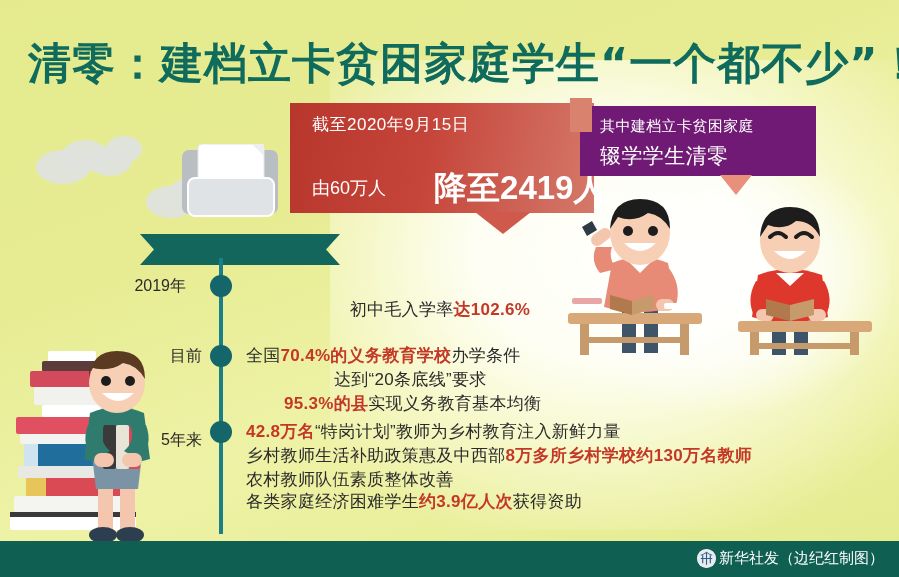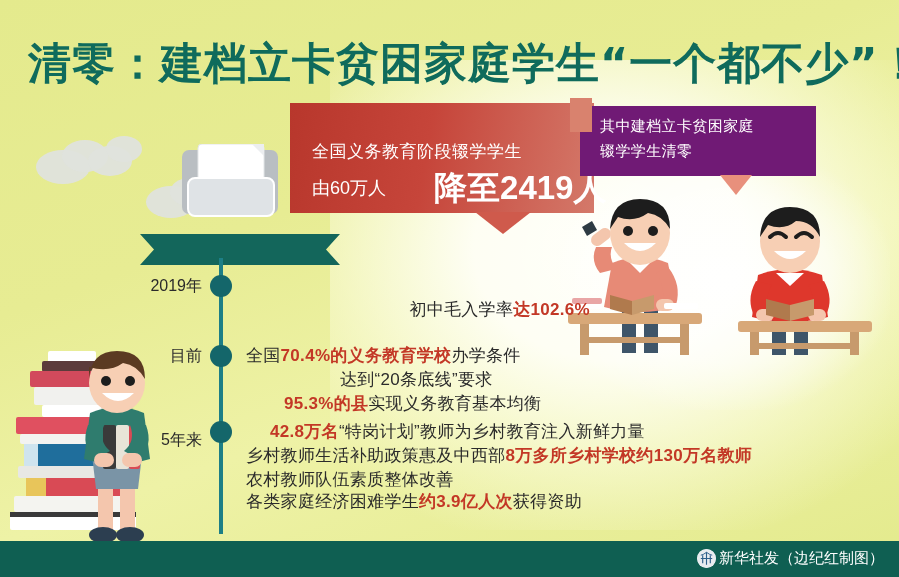--- a/index.html
+++ b/index.html
@@ -40,21 +40,21 @@
   .cr-big{font-size:33px;font-weight:bold;letter-spacing:0px;vertical-align:-5px;margin-left:48px;}
 
   
   .callout-pink{position:absolute;left:580px;top:106px;width:236px;height:70px;
     background:#701a75;text-align:center;}
   .callout-pink .tail{position:absolute;left:140px;top:69px;width:0;height:0;
     border-left:16px solid transparent;border-right:16px solid transparent;
     border-top:20px solid #e8907c;}
   .callout-pink .nub{position:absolute;left:-10px;top:-8px;width:22px;height:34px;background:#d9826e;}
   .cp-l1{position:absolute;left:20px;top:11px;font-size:15px;color:#fff;white-space:nowrap;letter-spacing:.4px;}
-  .cp-l2{position:absolute;left:20px;top:36px;font-size:15px;color:#fff;white-space:nowrap;letter-spacing:.4px;}
+  .cp-l2{position:absolute;left:20px;top:36px;font-size:21px;color:#fff;white-space:nowrap;letter-spacing:.4px;}
 
   
   .ribbon{position:absolute;left:140px;top:234px;width:200px;height:31px;background:#13665b;
     clip-path:polygon(0 0, 200px 0, 186px 15.5px, 200px 31px, 0 31px, 14px 15.5px);}
   .ribbon-label{position:absolute;left:140px;top:234px;width:200px;height:31px;line-height:31px;
     text-align:center;color:#ffffff;font-size:16px;font-weight:bold;letter-spacing:1px;}
 
   
   .tl-line{position:absolute;left:219px;top:258px;width:4px;height:276px;background:#1d7f86;}
   .tl-dot{position:absolute;width:22px;height:22px;border-radius:50%;background:#14666a;left:210px;}
@@ -94,21 +94,21 @@
 
   <svg class="folder" style="left:176px;top:144px;" width="110" height="80" viewBox="0 0 110 80">
     <rect x="6" y="6" width="96" height="64" rx="7" fill="#b9bec2"></rect>
     <rect x="22" y="0" width="66" height="54" rx="4" fill="#ffffff" stroke="#e3e6e8" stroke-width="1"></rect>
     <path d="M76 0 h12 v12 z" fill="#eceef0"></path>
     <rect x="12" y="34" width="86" height="38" rx="7" fill="#dfe3e6" stroke="#ffffff" stroke-width="2"></rect>
   </svg>
 
   <div class="callout-red">
     <div class="tail"></div>
-    <div class="cr-l2">全国义务教育阶段辍学学生</div>
+    <div class="cr-l1">截至2020年9月15日</div>
     <div class="cr-l3">
       <span>由60万人</span><span class="cr-big">降至2419人</span>
     </div>
   </div>
 
   <div class="callout-pink">
     <div class="nub"></div>
     <div class="tail"></div>
     <div class="cp-l1">其中建档立卡贫困家庭</div>
     <div class="cp-l2">辍学学生清零</div>
@@ -177,38 +177,38 @@
     </g>
   </svg>
 
   <div class="ribbon"></div>
 
   <div class="tl-line"></div>
   <div class="tl-dot" style="top:275px;"></div>
   <div class="tl-dot" style="top:345px;"></div>
   <div class="tl-dot" style="top:421px;"></div>
 
-  <div class="row-label" style="left:120px;top:276px;width:82px;">2019年</div>
-  <div class="row-body rt" style="left:246px;top:298px;width:300px;text-align:right;padding-left:44px;">
+  <div class="row-label" style="left:104px;top:276px;width:82px;">2019年</div>
+  <div class="row-body rt" style="left:246px;top:298px;width:300px;text-align:center;padding-left:44px;">
     <span>初中毛入学率</span><span class="red">达102.6%</span>
   </div>
 
   <div class="row-label" style="left:120px;top:346px;width:82px;">目前</div>
   <div class="row-body" style="left:246px;top:344px;">
     <span>全国</span><span class="red">70.4%的义务教育学校</span><span>办学条件</span>
   </div>
-  <div class="row-body" style="left:252px;top:368px;padding-left:88px;">
+  <div class="row-body" style="left:246px;top:368px;padding-left:88px;">
     <span>达到“20条底线”要求</span>
   </div>
   <div class="row-body" style="left:246px;top:392px;padding-left:38px;">
     <span class="red">95.3%的县</span><span>实现义务教育基本均衡</span>
   </div>
 
   <div class="row-label" style="left:120px;top:422px;width:82px;margin-top:8px;">5年来</div>
-  <div class="row-body" style="left:246px;top:420px;margin-left:24px;">
+  <div class="row-body" style="left:246px;top:420px;">
     <span class="red">42.8万名</span><span>“特岗计划”教师为乡村教育注入新鲜力量</span>
   </div>
   <div class="row-body" style="left:246px;top:444px;">
     <span>乡村教师生活补助政策惠及中西部</span><span class="red">8万多所乡村学校约130万名教师</span>
   </div>
   <div class="row-body" style="left:246px;top:468px;">
     <span>农村教师队伍素质整体改善</span>
   </div>
 
   <div class="row-body" style="left:246px;top:490px;">

